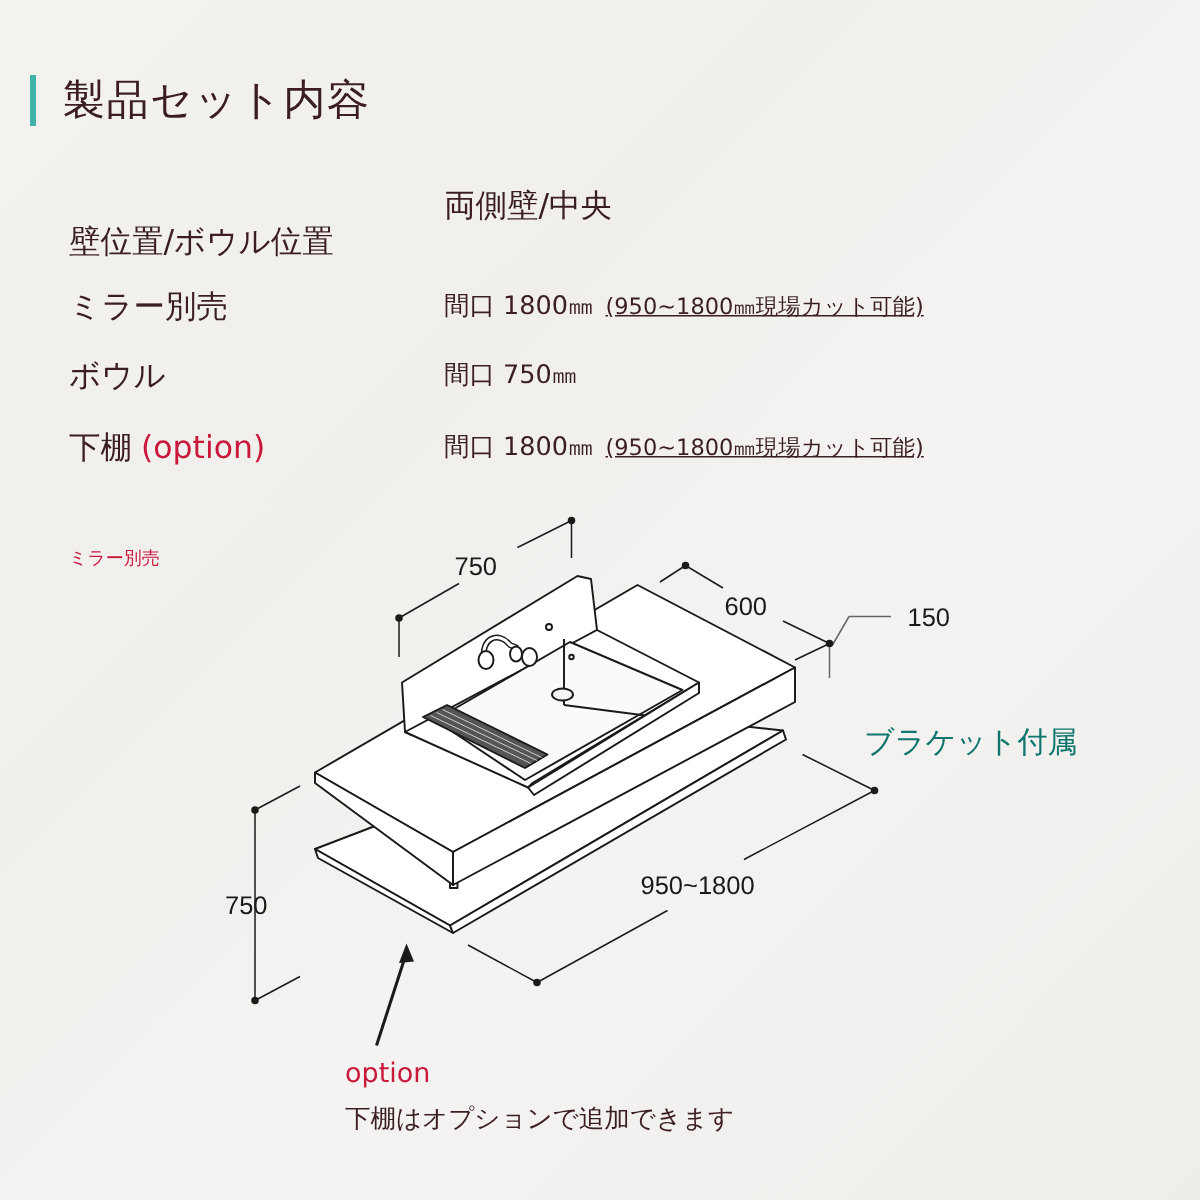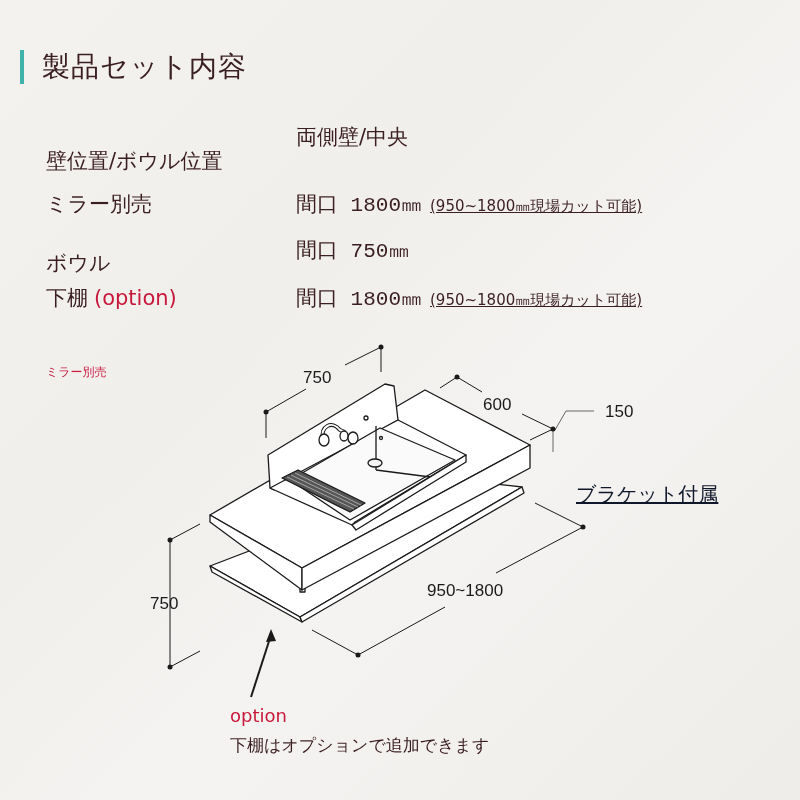--- a/index.html
+++ b/index.html
@@ -8,45 +8,45 @@
       background: linear-gradient(135deg, #f4f2ef 0%, #f1efec 35%, #f5f3f1 60%, #efedea 100%);
       font-family: "DejaVu Sans", "Liberation Sans", sans-serif;
       color: #3a1e22;
     }
     .abs { position: absolute; }
     .title-bar { left: 20px; top: 50px; width: 4px; height: 34px; background: #3fb3aa; }
     .title { left: 42px; top: 48px; font-size: 28px; color: #3a1e22; letter-spacing: 1px; white-space: nowrap; font-family: Liberation Serif, serif; }
     .row { font-size: 21px; color: #3a1e22; white-space: nowrap; }
     .label { left: 46px; }
     .value { left: 296px; }
-    .value .big { font-size: 21px; font-family: Liberation Mono, monospace; }
+    .value .big { font-size: 17px; }
     .value .small { font-size: 15px; margin-left: 8px; text-decoration: underline; }
     .red { color: #c8183c; margin-top: 28px; }
     .mirror { left: 46px; top: 364px; font-size: 12px; color: #c8183c; }
-    .bracket { left: 576px; top: 481px; font-size: 20px; color: #0f172a; white-space: nowrap; text-decoration: underline; }
+    .bracket { left: 576px; top: 481px; font-size: 20px; color: #0f766e; white-space: nowrap; }
     .note-opt { left: 230px; top: 705px; font-size: 18px; color: #c8183c; }
     .note-text { left: 230px; top: 734px; font-size: 17px; color: #3a1e22; white-space: nowrap; }
     .dim { font-family: "Liberation Sans", sans-serif; font-size: 17px; color: #1a1a1a; white-space: nowrap; }
     svg.drawing { position: absolute; left: 0; top: 0; }
   </style>
 </head>
 <body>
 
 <div class="abs title-bar"></div>
 <div class="abs title">製品セット内容</div>
 
 <div class="abs row label" style="top:123px;margin-top:24px;">壁位置/ボウル位置</div>
 <div class="abs row value" style="top:123px;">両側壁/中央</div>
 
 <div class="abs row label" style="top:190px;">ミラー別売</div>
 <div class="abs row value" style="top:190px;">
   <span class="big">間口 1800㎜</span><span class="small">(950~1800㎜現場カット可能)</span>
 </div>
 
-<div class="abs row label" style="top:236px;margin-top:13px;">ボウル</div>
+<div class="abs row label" style="top:236px;">ボウル</div>
 <div class="abs row value" style="top:236px;">
   <span class="big">間口 750㎜</span>
 </div>
 
 <div class="abs row label" style="top:284px;">
   <span>下棚</span><span class="red" style="margin-left:6px;">(option)</span>
 </div>
 <div class="abs row value" style="top:284px;">
   <span class="big">間口 1800㎜</span><span class="small">(950~1800㎜現場カット可能)</span>
 </div>

